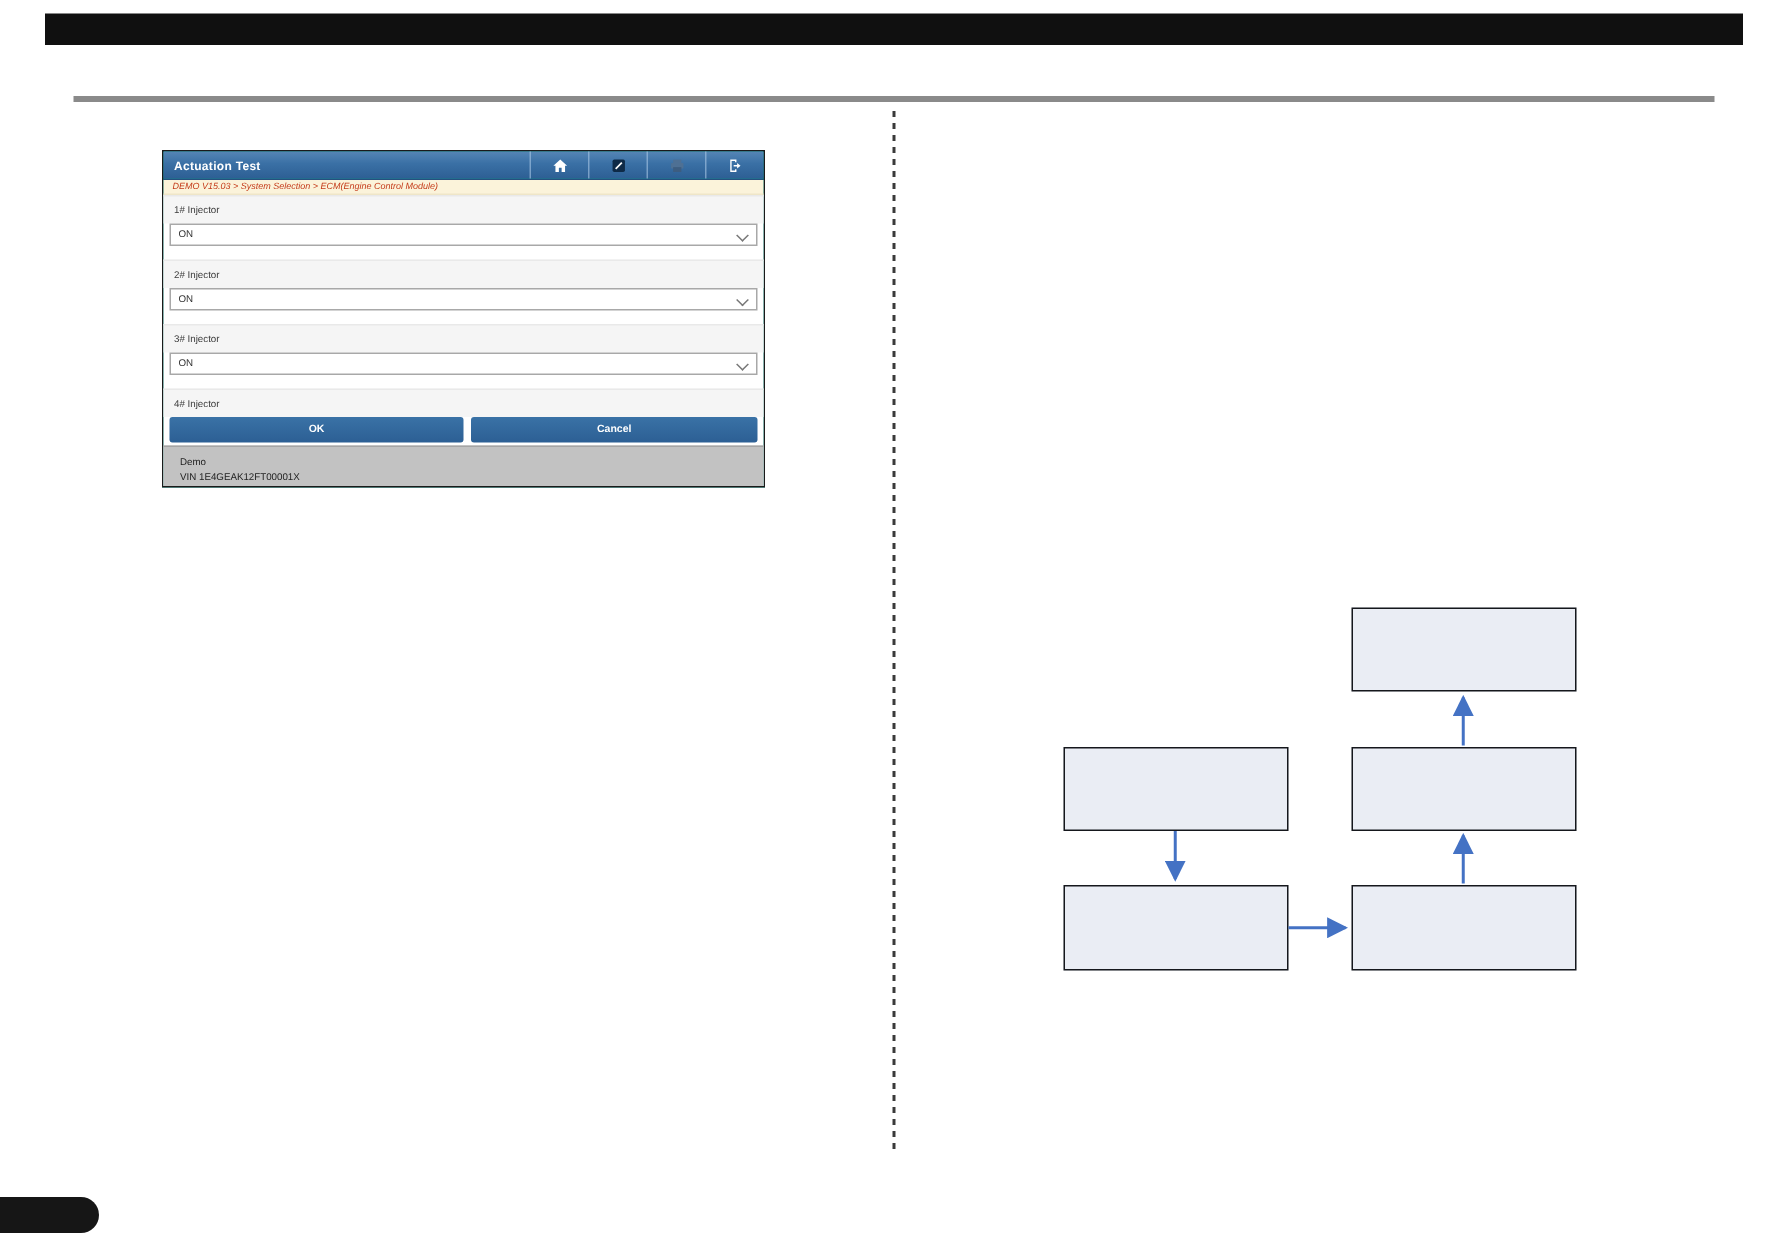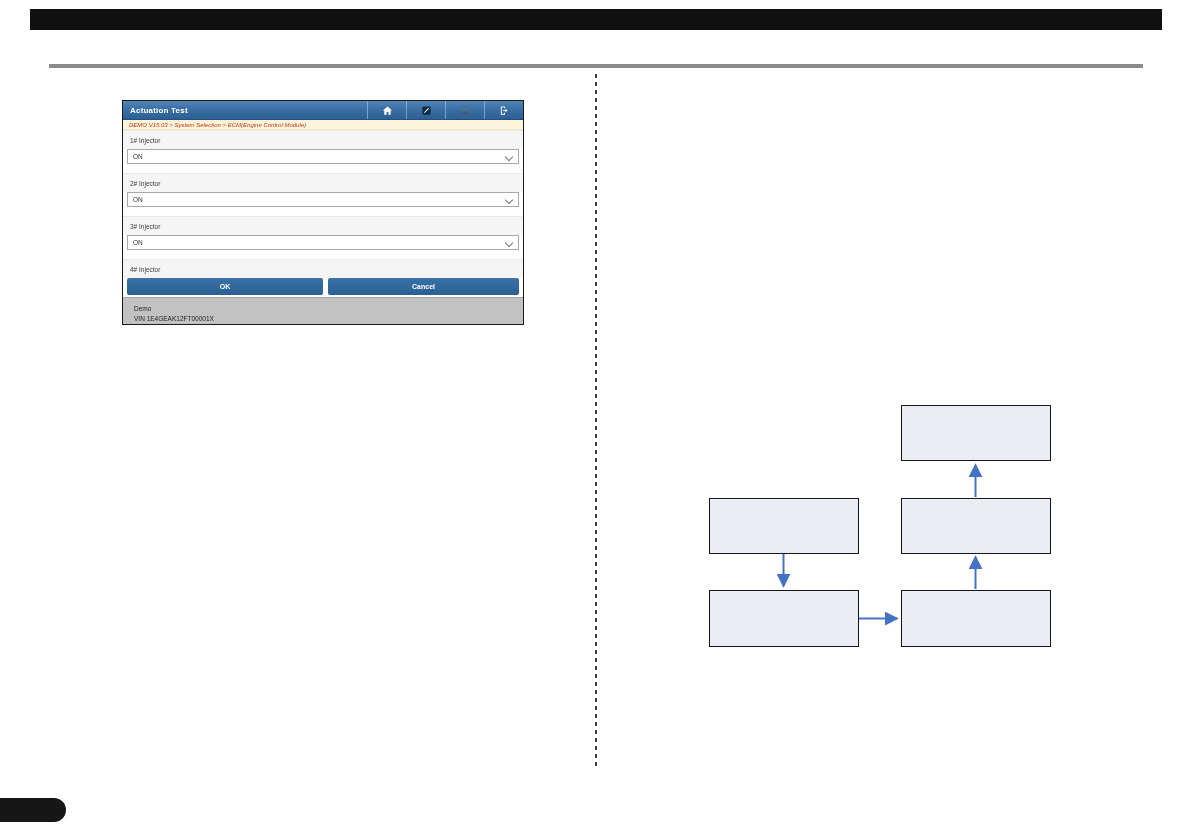--- a/index.html
+++ b/index.html
@@ -11,21 +11,21 @@
   .top-banner{position:absolute; left:30px; top:9px; width:1132px; height:21px; background:#101010;}
   .header-rule{position:absolute; left:49px; top:64px; width:1094px; height:4px; background:#8a8a8a;}
   .col-divider{
     position:absolute; left:595px; top:74px; width:2px; height:694px;
     background:repeating-linear-gradient(180deg,#3a3a3a 0 4px, transparent 4px 8px);
   }
   .page-tab{position:absolute; left:0; top:798px; width:66px; height:24px; background:#161616; border-radius:0 12px 12px 0;}
 
   
   .panel{
-    position:absolute; left:122px; top:100px; width:402px; height:225px;
+    position:absolute; left:108px; top:100px; width:402px; height:225px;
     border:1px solid #1a1a1a; box-sizing:border-box; background:#14b8a6;
   }
   .sc-header{
     height:19px; display:flex; align-items:center;
     background:linear-gradient(180deg,#5585b5 0,#3a70a5 45%,#2d5f94 100%);
     border-bottom:1px solid #24507e; box-sizing:border-box;
   }
   .sc-title{padding-left:7px; font-size:8px; font-weight:bold; color:#fff; letter-spacing:.2px; white-space:nowrap;}
   .sc-header .spacer{flex:1;}
   .sc-icons{display:flex; height:100%; width:156px;}

